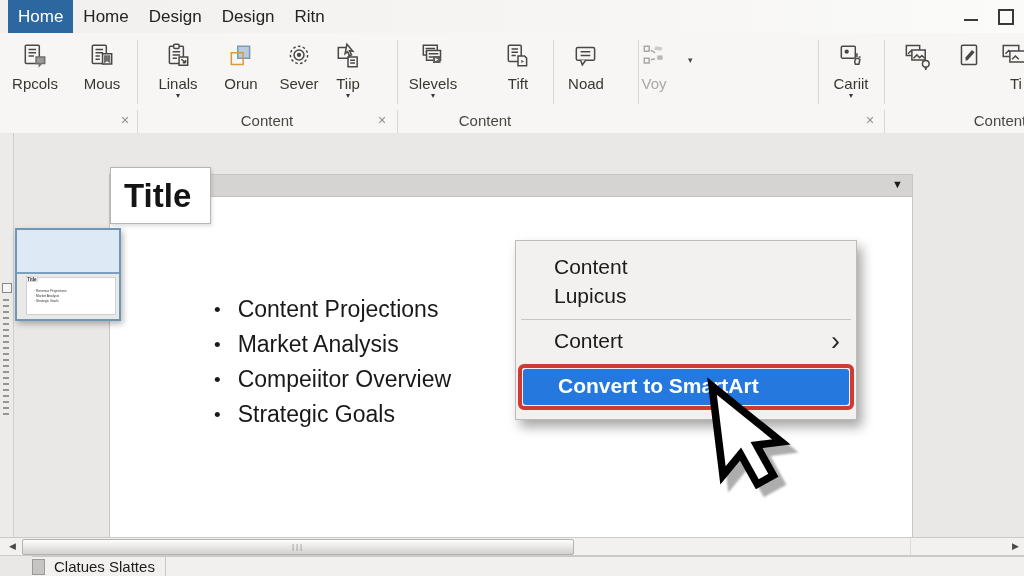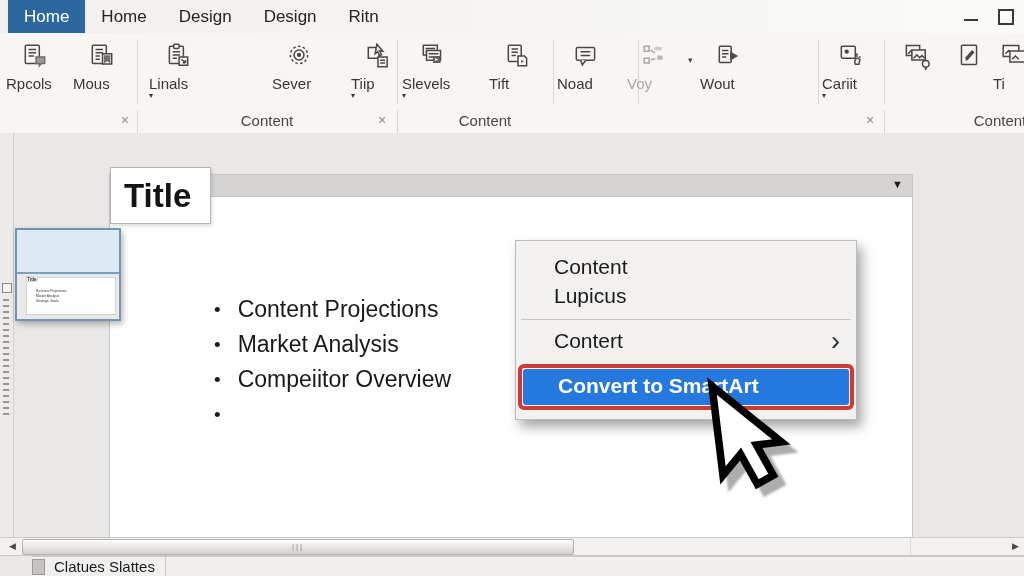--- a/index.html
+++ b/index.html
@@ -3,32 +3,32 @@
 <meta charset="utf-8">
 <style>
   html,body{margin:0;padding:0;background:#888;}
   #app{position:relative;width:1024px;height:576px;overflow:hidden;background:#e9e8e6;
        font-family:"Liberation Sans",sans-serif;}
 
   
   .tabbar{position:absolute;left:0;top:0;width:1024px;height:33px;
           background:linear-gradient(to right,#f1f0ef 0%,#f6f5f4 55%,#fbfbfa 100%);
           border-bottom:1px solid #e3e2e1;display:flex;align-items:stretch;}
-  .tab{padding:0 16px;display:flex;align-items:center;font-size:17px;color:#252423;cursor:default;}
+  .tab{padding:0 10px;display:flex;align-items:center;font-size:17px;color:#252423;cursor:default;}
   .tab.selected{background:#2c689f;color:#fff;margin-left:8px;}
   .wincontrols{position:absolute;right:10px;top:0;height:33px;display:flex;align-items:center;gap:20px;}
   .win-min{width:14px;height:2px;background:#3a3938;margin-top:6px;}
   .win-max{width:12px;height:12px;border:2px solid #3a3938;background:transparent;}
 
   
   .ribbon{position:absolute;left:0;top:33px;width:1024px;height:100px;background:#f7f6f4;
           border-bottom:1px solid #c6c5c3;}
   .rsep{position:absolute;top:7px;height:64px;width:1px;background:#d9d8d6;}
   .lsep{position:absolute;top:77px;height:23px;width:1px;background:#d9d8d6;}
-  .rbtn{position:absolute;top:5px;cursor:default;}
+  .rbtn{position:absolute;top:5px;text-align:center;cursor:default;}
   .ricon{height:36px;display:flex;justify-content:center;align-items:center;color:#4a4844;}
   .rlabel{font-size:15px;color:#39372f;line-height:17px;margin-top:1px;white-space:nowrap;}
   .bcaret{font-size:8px;line-height:7px;color:#39372f;}
   .rbtn.disabled .ricon{color:#a9a8a6;}
   .rbtn.disabled .rlabel{color:#a9a8a6;}
   .sidecaret{position:absolute;font-size:9px;color:#4a4844;top:22px;}
   .gname{position:absolute;top:79px;font-size:15px;color:#494742;text-align:center;white-space:nowrap;}
   .gclose{position:absolute;top:79px;font-size:14px;color:#8e8d8b;cursor:default;}
 
   
@@ -159,31 +159,40 @@
           <rect x="5" y="4" width="13" height="16" rx="1"></rect>
             <rect x="9" y="2" width="5" height="4" rx="1" fill="#f7f6f4"></rect>
           <path d="M8 9h7M8 12h7M8 15h4"></path>
           <rect x="14" y="14" width="8" height="7.5" fill="#f7f6f4"></rect>
           <path d="M16 16l4 3.2M20 19.2v-2.6M20 19.2h-2.6"></path>
         </svg>
       </div>
       <div class="rlabel">Linals</div>
       <div class="bcaret">▾</div>
     </div>
+    <div class="rbtn" style="left:214px;width:54px">
+      <div class="ricon">
+        <svg class="icn" width="28" height="28" viewBox="0 0 26 26" fill="none" stroke-width="1.5">
+          <rect x="10" y="4" width="11" height="11" fill="#b9cbdf" stroke="#7e99b0"></rect>
+          <rect x="4" y="10" width="11" height="11" fill="none" stroke="#d89b3c"></rect>
+        </svg>
+      </div>
+      <div class="rlabel">Orun</div>
+    </div>
     <div class="rbtn" style="left:272px;width:54px">
       <div class="ricon">
         <svg class="icn" width="28" height="28" viewBox="0 0 26 26" fill="none" stroke="currentColor" stroke-width="1.5">
           <circle cx="13" cy="12" r="8" stroke-dasharray="2.6 2.3"></circle>
           <circle cx="13" cy="12" r="4.6"></circle>
             <circle cx="13" cy="12" r="1.3" fill="currentColor"></circle>
         </svg>
       </div>
       <div class="rlabel">Sever</div>
     </div>
-    <div class="rbtn" style="left:351px;width:54px">
+    <div class="rbtn" style="left:321px;width:54px">
       <div class="ricon">
         <svg class="icn" width="28" height="28" viewBox="0 0 26 26" fill="none" stroke="currentColor" stroke-width="1.5">
           <rect x="4" y="5" width="10" height="10"></rect>
           <path d="M12 2l5.5 6.5-3-.4 1.8 3.8-1.8.9-1.8-3.8-2.4 1.9z" fill="#f7f6f4"></path>
           <rect x="13" y="14" width="8.5" height="9" fill="#f7f6f4"></rect>
             <path d="M15 17h4.5M15 19.5h4.5"></path>
         </svg>
       </div>
       <div class="rlabel">Tiip</div>
       <div class="bcaret">▾</div>
@@ -230,30 +239,20 @@
       <div class="ricon">
         <svg class="icn" width="28" height="28" viewBox="0 0 26 26" fill="none" stroke="currentColor" stroke-width="1.5">
           <rect x="4" y="5" width="17" height="12" rx="1.5"></rect>
             <path d="M8 9h9M8 12.5h9"></path>
           <path d="M8 17l1.6 4.2 3.1-4.2" fill="#f7f6f4"></path>
         </svg>
       </div>
       <div class="rlabel">Noad</div>
     </div>
     <div class="sidecaret" style="left:688px">▾</div>
-    <div class="rbtn" style="left:700px;width:58px">
-      <div class="ricon">
-        <svg class="icn" width="28" height="28" viewBox="0 0 26 26" fill="none" stroke="currentColor" stroke-width="1.5">
-          <rect x="4" y="4" width="11" height="15" rx="1"></rect>
-            <path d="M6.5 8h6M6.5 11h6M6.5 14h4"></path>
-          <path d="M14 8.5l7.5 4.5-7.5 4.5z" fill="#4f4e4d" stroke="none"></path>
-        </svg>
-      </div>
-      <div class="rlabel">Wout</div>
-    </div>
     <div class="rbtn" style="left:822px;width:58px">
       <div class="ricon">
         <svg class="icn" width="28" height="28" viewBox="0 0 26 26" fill="none" stroke="currentColor" stroke-width="1.5">
           <rect x="4" y="4" width="13" height="11" rx="1"></rect>
           <circle cx="9" cy="9" r="2" fill="currentColor" stroke="none"></circle>
           <path d="M18.5 10.5v3.5"></path>
           <path d="M16.5 19c0-2.4 1-4 2.2-4l2.6 1.1-1 4.6h-3.2z" fill="#f7f6f4"></path>
           <path d="M20 14.5l1.8-1"></path>
         </svg>
       </div>
@@ -329,20 +328,21 @@
     <li>
       <span class="bdot">•</span>
       <span>Market Analysis</span>
       </li>
     <li>
       <span class="bdot">•</span>
       <span>Compeiitor Overview</span>
       </li>
     <li>
       <span class="bdot">•</span>
+      <span>Strategic Goals</span>
       </li>
   </ul>
 
   <div class="thumb">
     <div class="thumb-top"></div>
     <div class="thumb-bottom">
       <div class="thumb-page">
         <div class="thumb-title">Title</div>
         <div class="thumb-bullets">
           <div>· Revenue Projections</div>

